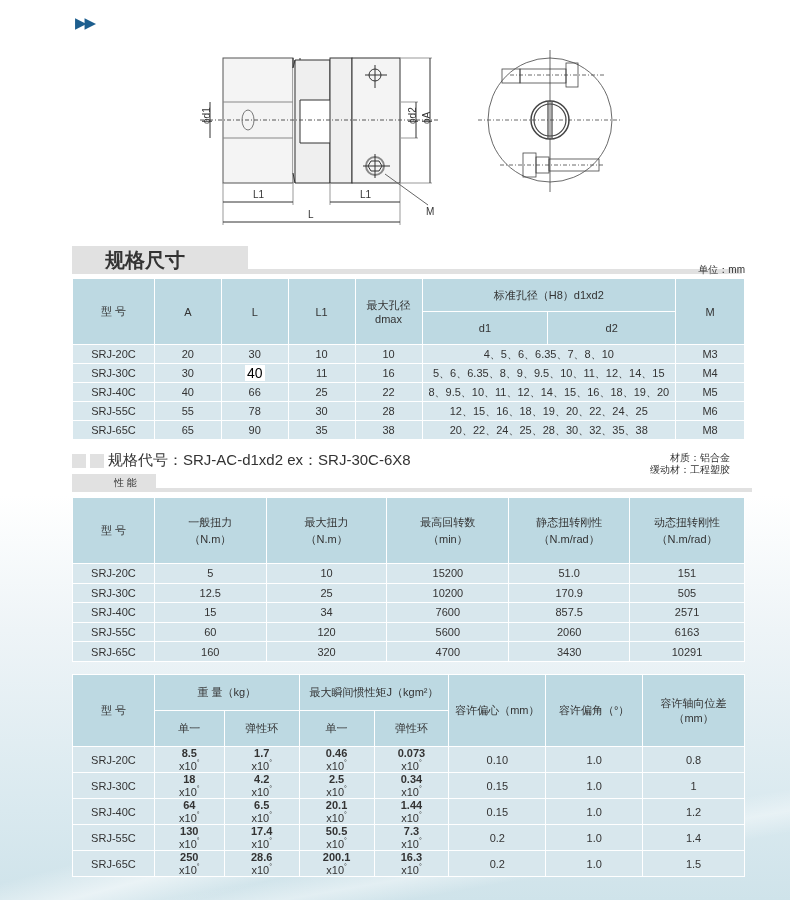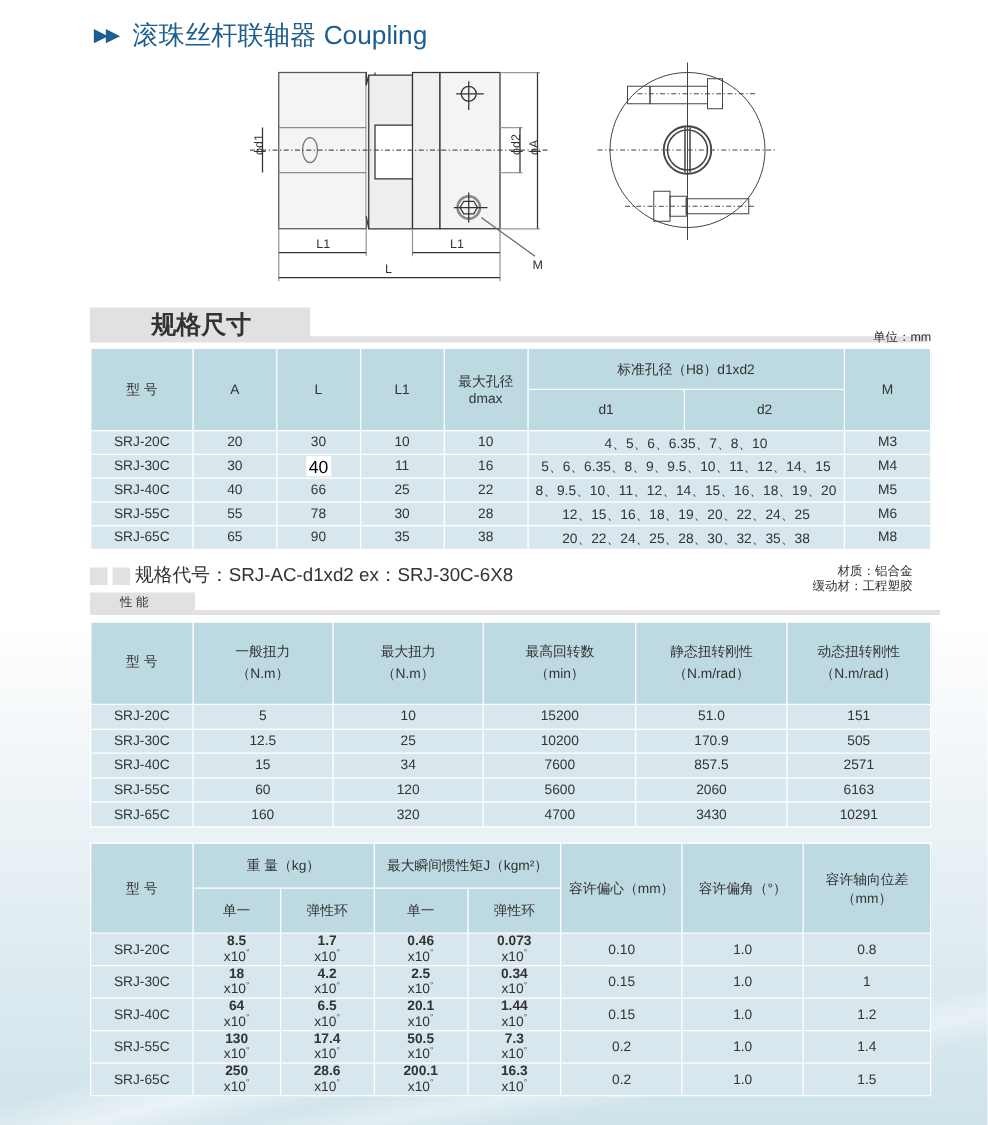--- a/index.html
+++ b/index.html
@@ -8,21 +8,21 @@
   .bg-streak{position:absolute;left:0;right:0;bottom:0;height:140px;pointer-events:none;
     background:linear-gradient(165deg,transparent 35%,rgba(255,255,255,.55) 45%,transparent 55%),
                linear-gradient(170deg,transparent 60%,rgba(255,255,255,.4) 68%,transparent 76%);}
   .title{position:absolute;left:75px;top:14px;display:flex;align-items:center;color:#1d5e8e;font-size:21px;}
   .title .arrows{font-size:15px;letter-spacing:-2px;margin-right:12px;color:#1d5e8e;}
   .drawing{position:absolute;left:200px;top:40px;}
   .endview{position:absolute;left:470px;top:40px;}
 
   .section-bar{position:absolute;left:72px;width:680px;}
   .sec1{top:246px;height:28px;}
-  .sec1 .tab{position:absolute;left:0;top:0;width:176px;height:28px;background:#e1e1e1;font-size:20px;color:#333;padding-left:49px;line-height:28px;font-weight:bold;}
+  .sec1 .tab{position:absolute;left:0;top:0;width:176px;height:28px;background:#e1e1e1;font-size:20px;color:#333;padding-left:33px;line-height:28px;font-weight:bold;}
   .sec1 .line{position:absolute;left:176px;right:10px;bottom:0;height:5px;background:#e1e1e1;}
   .unit{position:absolute;right:45px;top:263px;font-size:10px;color:#333;}
 
   table{border-collapse:collapse;position:absolute;font-size:11px;color:#333;}
   td,th{border:1px solid #fff;text-align:center;font-weight:normal;}
   th{background:#bdd9e2;margin-left:24px;}
   td{background:#d8e7ed;}
   .t1{left:72px;top:278px;width:673px;}
   .t1 th{height:33px;}
   .t1 td{height:19px;}
@@ -34,31 +34,30 @@
   .t3 td{height:26px;line-height:10px;}
   .sci .num{display:block;font-weight:bold;}
   .sci .exp{display:block;}
   .sci sup{font-size:7px;}
 
   .codeline{position:absolute;left:72px;top:451px;display:flex;align-items:center;}
   .sq{width:14px;height:14px;background:#e1e1e1;margin-right:4px;}
   .codetext{font-size:15px;color:#333;}
   .material{position:absolute;left:650px;top:452px;font-size:10px;line-height:12px;color:#333;text-align:right;}
   .sec2{top:474px;height:18px;}
-  .sec2 .tab{position:absolute;left:0;top:0;width:84px;height:18px;background:#e1e1e1;font-size:10px;line-height:18px;padding-left:24px;color:#333;}
+  .sec2 .tab{position:absolute;left:0;top:0;width:84px;height:18px;background:#e1e1e1;font-size:10px;line-height:18px;padding-left:42px;color:#333;}
   .sec2 .line{position:absolute;left:84px;right:0;bottom:0;height:4px;background:#e1e1e1;}
 </style>
 </head>
 <body>
 
 <div class="bg-streak"></div>
 
 <div class="title">
   <span class="arrows">▶▶</span>
-  <span>滚珠丝杆联轴器 Coupling</span>
 </div>
 
 <svg class="drawing" width="240" height="190" viewBox="0 0 240 190" font-family="Liberation Sans, sans-serif">
   <g stroke="#333" fill="none" stroke-width="1">
 
     <rect x="23" y="18" width="70" height="125" fill="#f4f4f4" stroke="#555"></rect>
     <polyline points="93,18 93,28 100,28 100,18"></polyline>
 
     <path d="M93,28 L95,20 L130,20 L130,60 L100,60 L100,103 L130,103 L130,143 L95,143 L93,133" fill="#efefef"></path>
     <line x1="95" y1="20" x2="95" y2="143"></line>

